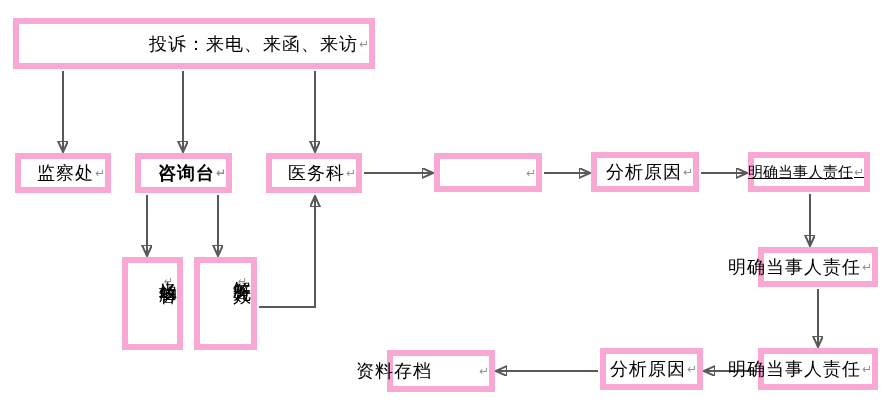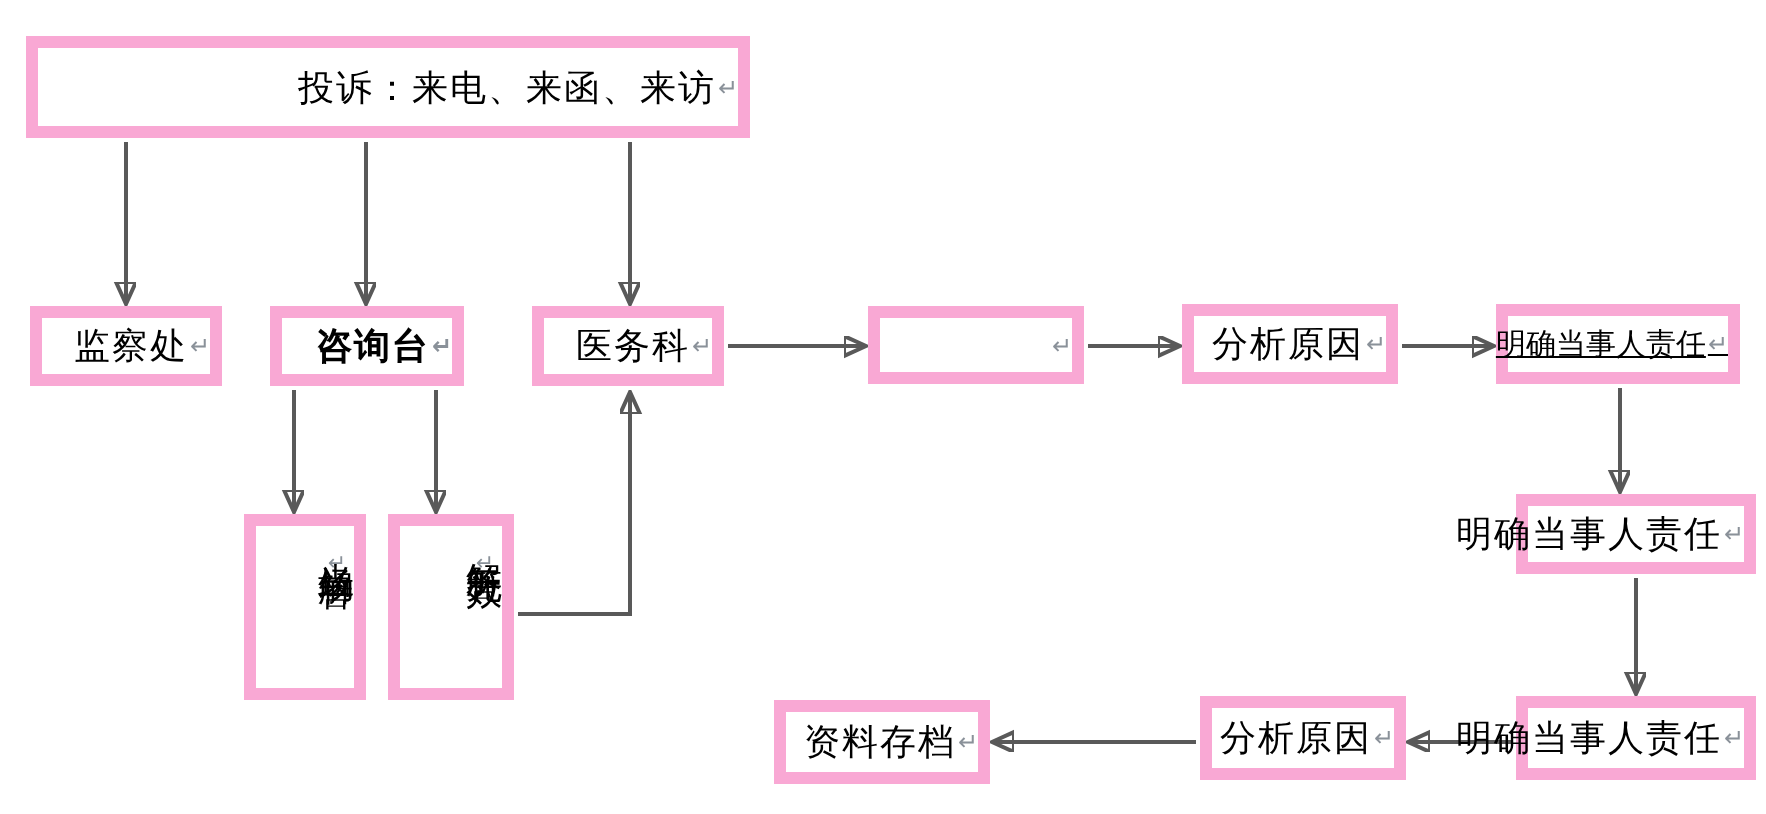--- a/index.html
+++ b/index.html
@@ -64,21 +64,21 @@
   #n-complaint  { left: 13px;  top: 18px;  width: 362px; height: 51px; }
   #n-supervision{ left: 15px;  top: 153px; width: 96px;  height: 40px; }
   #n-consult    { left: 135px; top: 153px; width: 97px;  height: 40px; font-weight: bold; }
   #n-medical    { left: 266px; top: 153px; width: 96px;  height: 40px; padding-left: 36px; }
   #n-investigate{ left: 434px; top: 153px; width: 108px; height: 39px; }
   #n-analyze    { left: 591px; top: 152px; width: 108px; height: 40px; }
   #n-clarify    { left: 748px; top: 152px; width: 122px; height: 40px; }
   #n-propose    { left: 758px; top: 247px; width: 120px; height: 40px; }
   #n-implement  { left: 758px; top: 348px; width: 120px; height: 42px; }
   #n-feedback   { left: 600px; top: 348px; width: 103px; height: 42px; }
-  #n-archive    { left: 387px; top: 350px; width: 108px; height: 42px; }
+  #n-archive    { left: 387px; top: 350px; width: 108px; height: 42px; gap: 46px; }
   #n-onsite     { left: 122px; top: 257px; width: 61px;  height: 93px; }
   #n-invalid    { left: 194px; top: 257px; width: 63px;  height: 93px; }
 </style>
 </head>
 <body>
 
 <div id="canvas">
 
   <svg id="connectors" viewBox="0 0 883 407" xmlns="http://www.w3.org/2000/svg">
     <defs>

